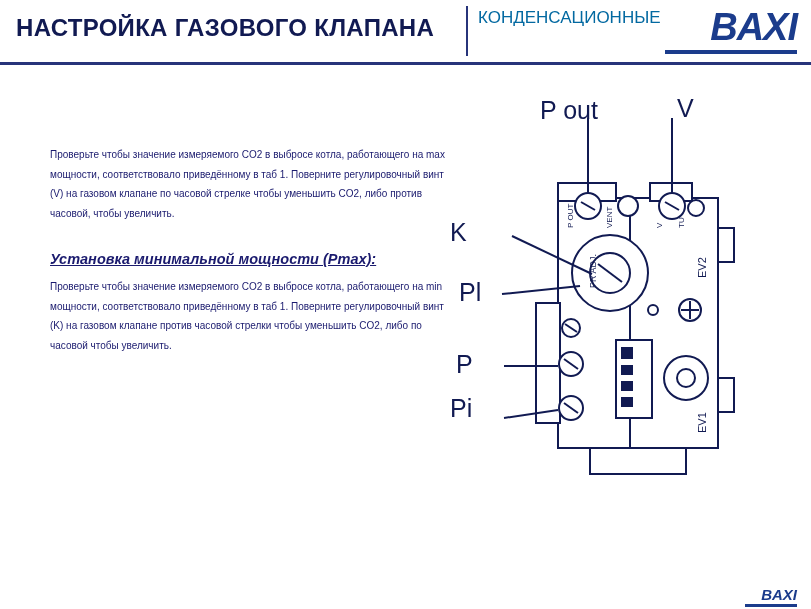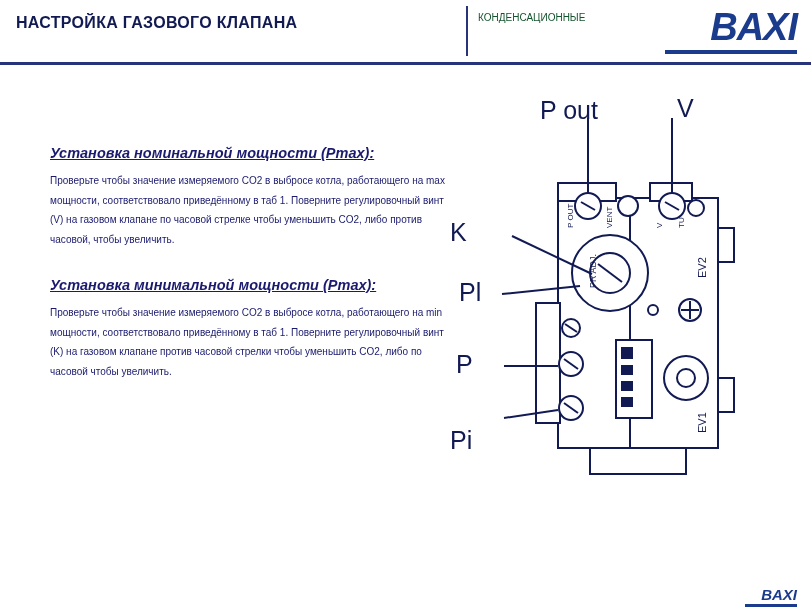--- a/index.html
+++ b/index.html
@@ -17,30 +17,30 @@
   #header {
     position: absolute; left:0; top:0; width:811px; height:62px;
     background:#ffffff;
   }
   #header-rule {
     position:absolute; left:0; top:62px; width:811px; height:3px;
     background:#27347a;
   }
   #title {
     position:absolute; left:16px; top:14px;
-    font-size:16px; font-weight:bold; letter-spacing:0.3px;
+    font-size:24px; font-weight:bold; letter-spacing:0.3px;
     color:#111a52; white-space:nowrap;
   }
   #title-sep {
     position:absolute; left:466px; top:6px; width:2px; height:50px;
     background:#27347a;
   }
   #slide-info {
     position:absolute; left:478px; top:10px; width:180px;
-    font-size:10px; line-height:16px; color:#14532d;
+    font-size:17px; line-height:16px; color:#0369a1;
   }
   #brand {
     position:absolute; right:14px; top:6px;
     font-size:38px; font-weight:bold; font-style:italic;
     color:#1b3c8c; letter-spacing:-1px;
   }
   #brand-bar {
     position:absolute; right:14px; top:50px; width:132px; height:4px;
     background:#1b3c8c;
   }
@@ -75,40 +75,39 @@
   #diagram svg { display:block; }
   .lbl {
     position:absolute; font-size:25px; color:#111a52;
     font-family:"Liberation Sans", sans-serif;
   }
   #lbl-pout { left:100px; top:18px; }
   #lbl-v    { left:237px; top:16px; }
   #lbl-k    { left:10px;  top:140px; }
   #lbl-pi   { left:19px;   top:200px; }
   #lbl-p    { left:16px;  top:272px; }
-  #lbl-pisl { left:10px;  top:348px; }
+  #lbl-pisl { left:10px;  top:316px; }
 </style>
 </head>
 <body>
 
 <div id="header">
   <div id="title">НАСТРОЙКА  ГАЗОВОГО КЛАПАНА</div>
   <div id="title-sep"></div>
   <div id="slide-info">
     <div>КОНДЕНСАЦИОННЫЕ</div>
   </div>
   <div id="brand">BAXI</div>
   <div id="brand-bar"></div>
 </div>
 <div id="header-rule"></div>
 
 <div id="text-col">
 
   <div id="sect1">
-    <div class="sect-head">Установка номинальной мощности (Pmax):</div>
     <div class="sect-body">Проверьте чтобы значение   измеряемого CO2 в выбросе котла, работающего на max мощности, соответствовало приведённому в таб 1. Поверните регулировочный винт  (V) на газовом клапане по часовой стрелке чтобы уменьшить CO2, либо против часовой, чтобы увеличить.</div>
   </div>
 
   <div id="sect2">
     <div class="sect-head">Установка минимальной мощности (Pmax):</div>
     <div class="sect-body">Проверьте чтобы значение   измеряемого CO2 в выбросе котла, работающего на min мощности, соответствовало приведённому в таб 1. Поверните регулировочный винт (K) на газовом клапане против часовой стрелки чтобы уменьшить CO2, либо по часовой чтобы увеличить.</div>
   </div>
 
 </div>
 

